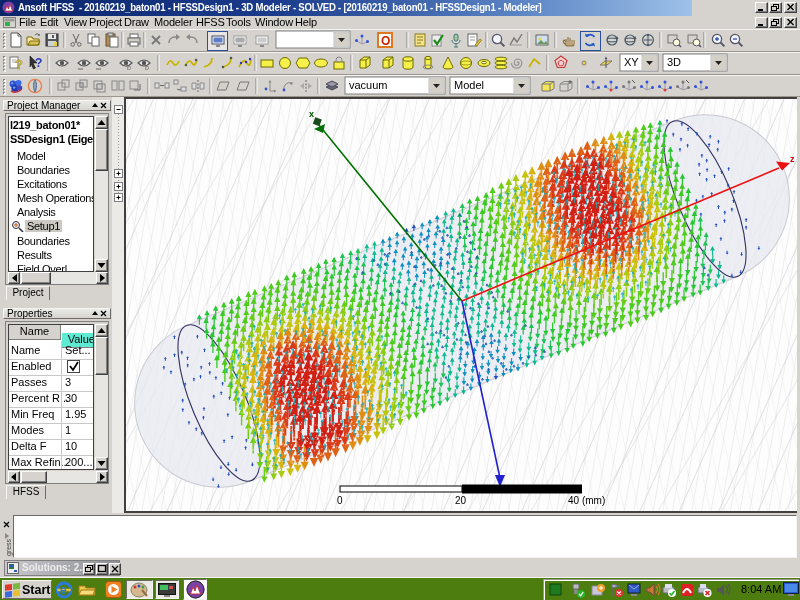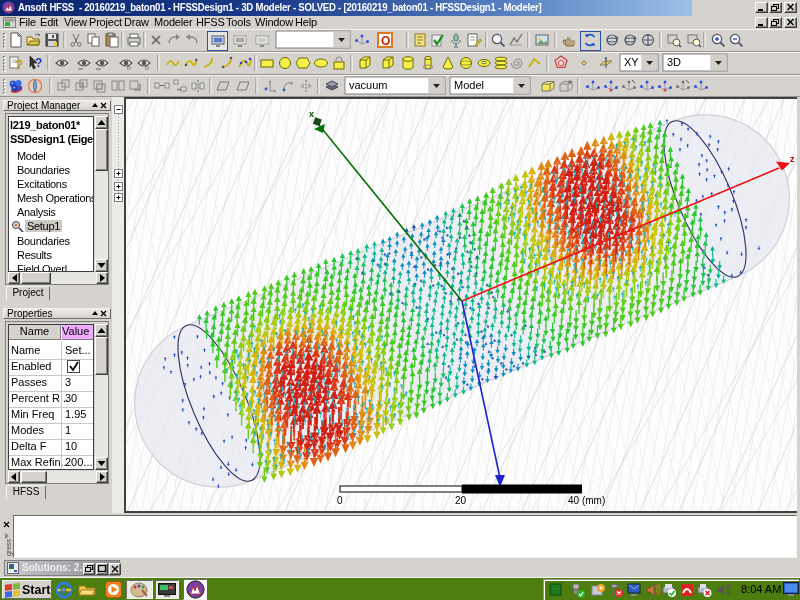--- a/index.html
+++ b/index.html
@@ -702,21 +702,21 @@
 <div class="abs bevel" style="left:3px;top:308px;width:108px;height:11px;background:linear-gradient(180deg,#eceae6,#d6d3ce);font-size:10px">
   <span class="abs" style="left:3px;top:-1px;color:#000">Properties</span>
   <svg width="20" height="9" style="position:absolute;right:1px;top:0">
       <path d="M3 6l3-4 3 4z" fill="#000"></path>
       <path d="M12 2l5 5M17 2l-5 5" stroke="#000" stroke-width="1.3"></path>
     </svg>
 </div>
 <div class="abs" style="left:5px;top:321px;width:104px;height:163px;background:#d6d3ce;border:1px solid #808080">
  <div class="abs" style="left:2px;top:2px;width:86px;height:146px;background:#fff;border:1px solid #404040;overflow:hidden;font-size:11px;color:#000;white-space:nowrap">
    <div style="position:absolute;left:0;top:0;width:52px;height:15px;background:#d6d3ce;border-right:1px solid #808080;border-bottom:1px solid #808080;text-align:center">Name</div>
-   <div style="position:absolute;left:53px;top:0;width:33px;height:15px;background:#f0abfc;border-bottom:1px solid #808080;text-align:left">Value</div>
+   <div style="position:absolute;left:53px;top:8px;width:33px;height:15px;background:#5eead4;border-bottom:1px solid #808080;text-align:right">Value</div>
    <div style="position:absolute;left:2px;top:19px">Name</div>
       <div style="position:absolute;left:56px;top:19px">Set...</div>
    <div style="position:absolute;left:2px;top:35px">Enabled</div>
    <svg width="13" height="13" style="position:absolute;left:58px;top:35px">
         <rect x="0.5" y="0.5" width="12" height="12" fill="#fff" stroke="#444"></rect>
         <path d="M3 6l3 4 5-8" fill="none" stroke="#000" stroke-width="1.8"></path>
       </svg>
    <div style="position:absolute;left:2px;top:51px">Passes</div>
       <div style="position:absolute;left:56px;top:51px">3</div>
    <div style="position:absolute;left:2px;top:67px" ;width:52px;overflow:hidden="">Percent R...</div>

